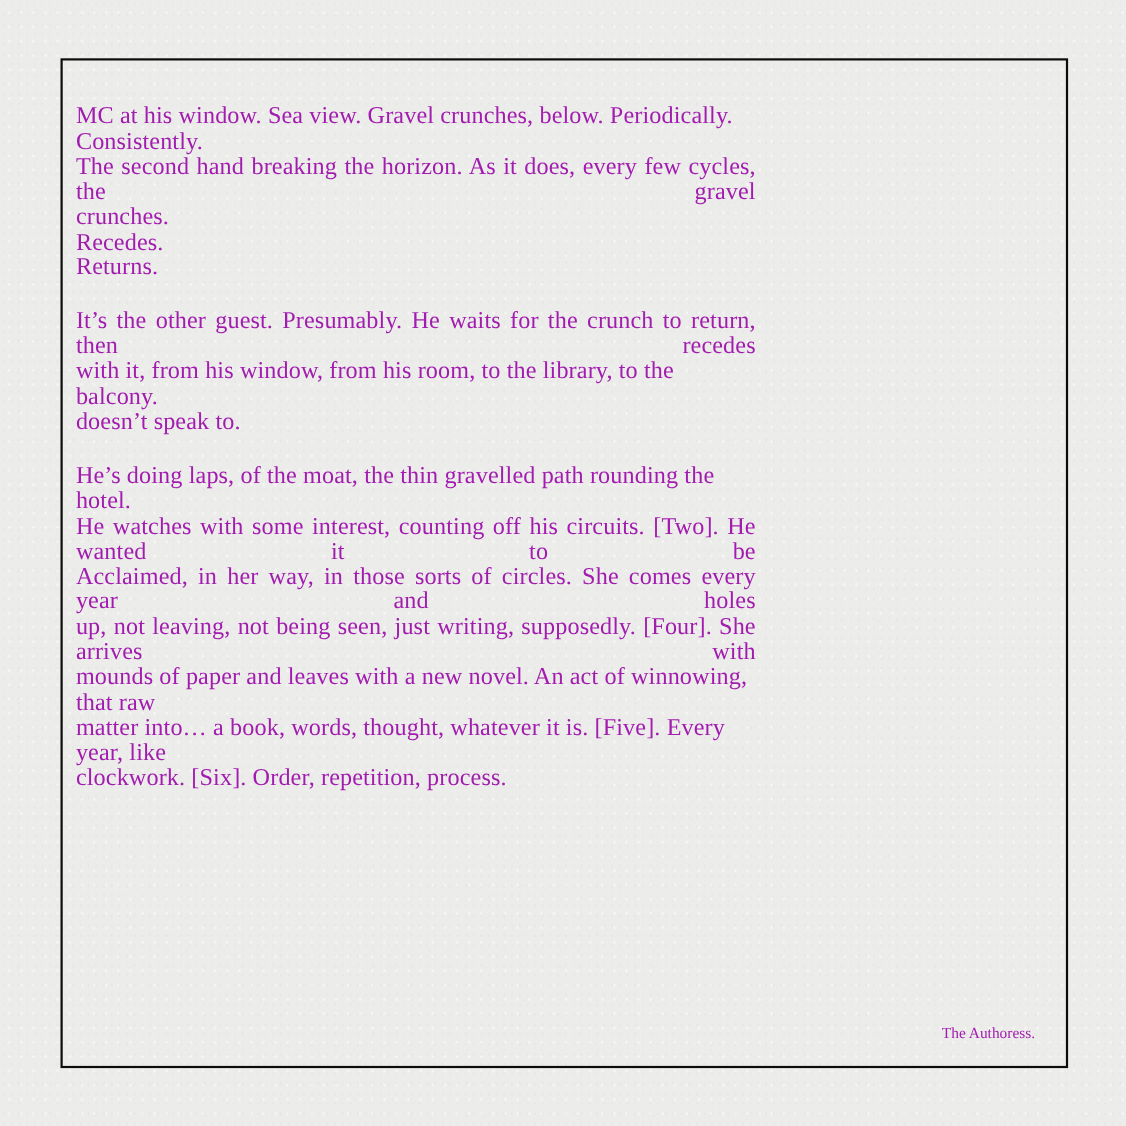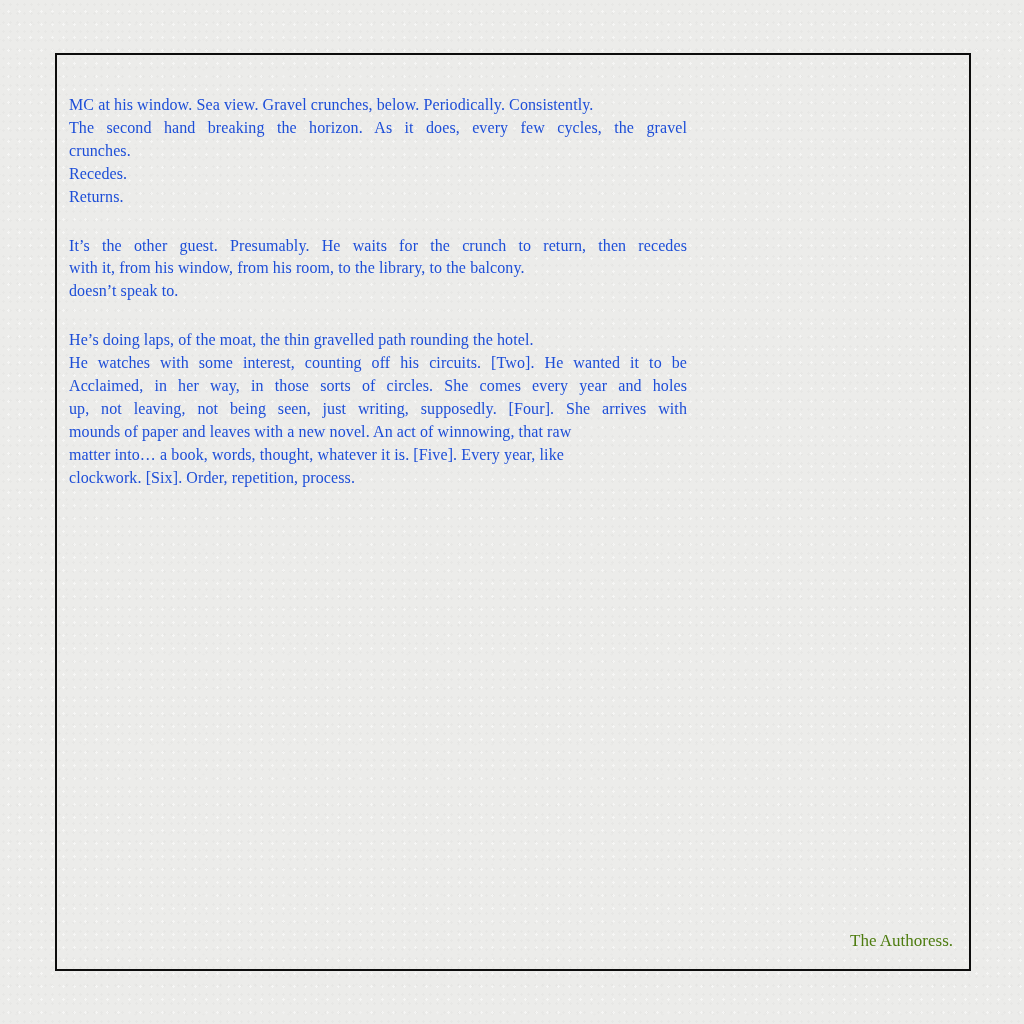--- a/index.html
+++ b/index.html
@@ -28,41 +28,41 @@
     width: 912px;
     height: 914px;
     border: 2px solid #0c0c0c;
     box-sizing: content-box;
   }
   .text-block {
     position: absolute;
     left: 12px;
     top: 39px;
     width: 618px;
-    color: #1d4ed8;
-    font-size: 16px;
+    color: #a21caf;
+    font-size: 22px;
     line-height: 22.9px;
     letter-spacing: 0.1px;
   }
   .para + .para {
     margin-top: 26px;
   }
   .line {
     white-space: normal;
   }
   .line.just {
     text-align: justify;
     text-align-last: justify;
   }
   .signature {
     position: absolute;
-    right: 16px;
+    right: 28px;
     bottom: 16px;
-    color: #4d7c0f;
-    font-size: 17px;
+    color: #a21caf;
+    font-size: 14px;
     line-height: 22.9px;
   }
 </style>
 </head>
 <body>
 
 <div class="frame">
   <div class="text-block">
       <div class="para">
         <div class="line">MC at his window. Sea view. Gravel crunches, below. Periodically. Consistently.</div>

